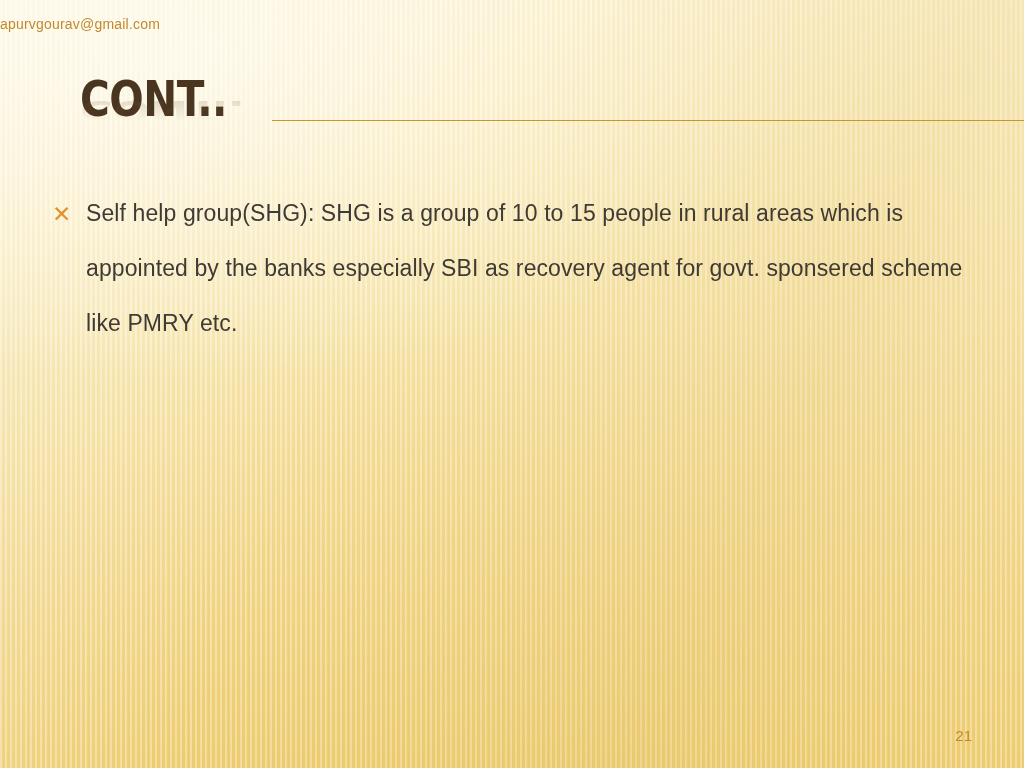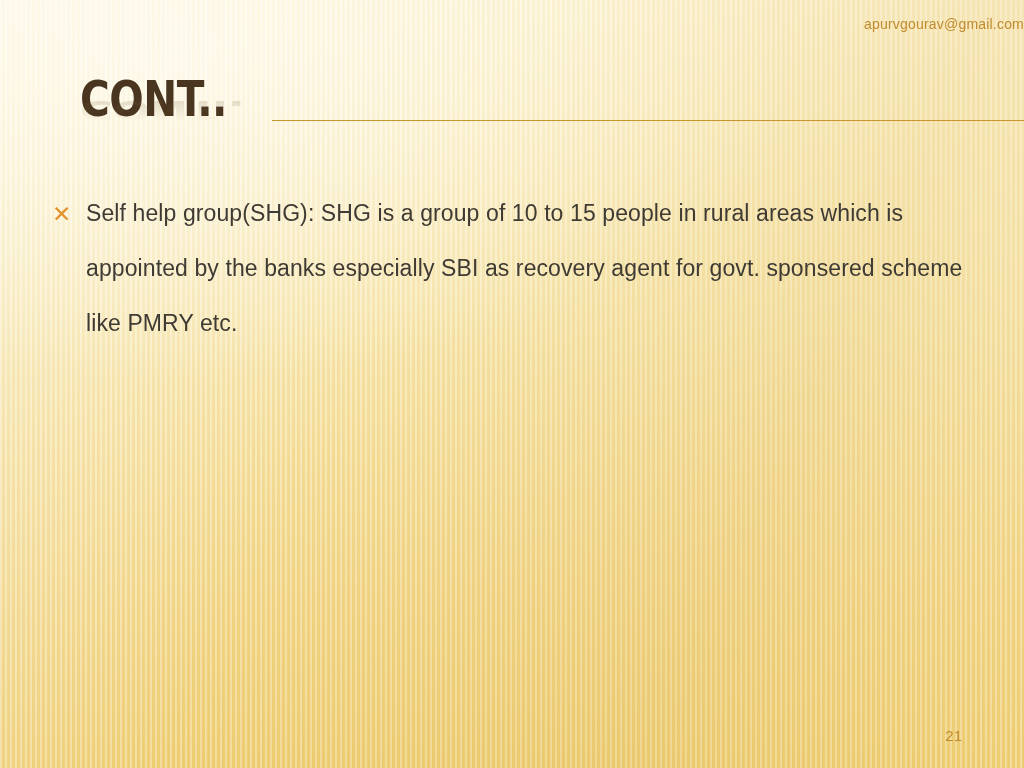--- a/index.html
+++ b/index.html
@@ -53,21 +53,21 @@
     position: relative;
     z-index: 3;
     width: 100%;
     height: 100%;
   }
   .email {
     position: absolute;
     top: 16px;
     left: 0;
     width: 100%;
-    text-align: right;
+    text-align: left;
     font-size: 14px;
     color: #c08a2e;
     letter-spacing: 0.2px;
   }
   .title-area {
     position: absolute;
     top: 74px;
     left: 44px;
     right: 0px;
     height: 64px;
@@ -136,21 +136,21 @@
   .bullet-text {
     flex: 1 1 auto;
     font-size: 23px;
     line-height: 55px;
     color: #3f3a33;
     max-width: 900px;
     letter-spacing: 0.1px;
   }
   .page-number {
     position: absolute;
-    right: 62px;
+    right: 52px;
     bottom: 24px;
     font-size: 15px;
     color: #c08a2e;
   }
 </style>
 </head>
 <body>
 
 <div class="slide">
   <div class="content-layer">

